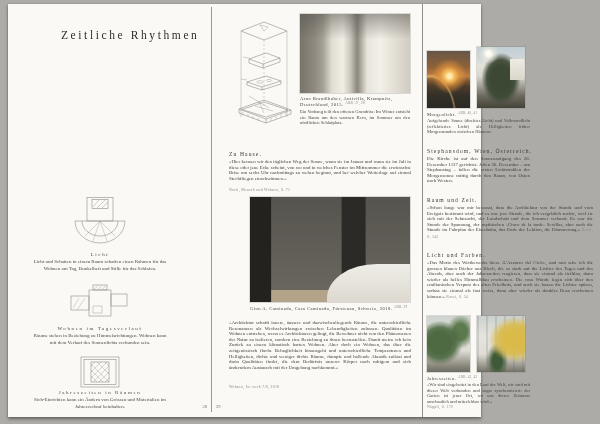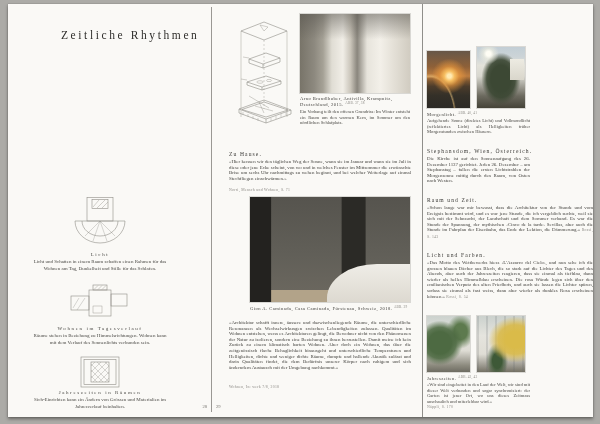--- a/index.html
+++ b/index.html
@@ -1,18 +1,18 @@
 <!DOCTYPE html>
 <html lang="de"><head>
 <meta charset="utf-8">
 <style>
   html,body{margin:0;padding:0;}
   body{width:600px;height:424px;background:#acaba7;overflow:hidden;
        font-family:"Liberation Serif","DejaVu Serif",serif;color:#3b3a37;}
-  .spread{position:absolute;left:8px;top:4px;width:585px;height:413px;
+  .spread{position:absolute;left:8px;top:4px;width:473px;height:413px;
           background:#faf9f6;box-shadow:0 2px 3px rgba(50,50,45,.55),0 0 1px rgba(80,80,75,.6);}
   .abs{position:absolute;}
   
   .vrule{position:absolute;width:1px;background:#9a9894;}
   
   .booktitle{font-size:11.5px;letter-spacing:2.6px;color:#2f2e2b;white-space:nowrap;}
   .diagram-label{font-size:5px;letter-spacing:1.6px;text-align:center;color:#4a4945;}
   .diagram-text{font-size:5px;line-height:6.6px;text-align:center;color:#4a4945;}
   .heading{font-size:5.6px;letter-spacing:1.1px;color:#3b3a37;white-space:nowrap;}
   .body{font-size:4.9px;line-height:5.6px;text-align:justify;color:#44433f;margin:0;}

